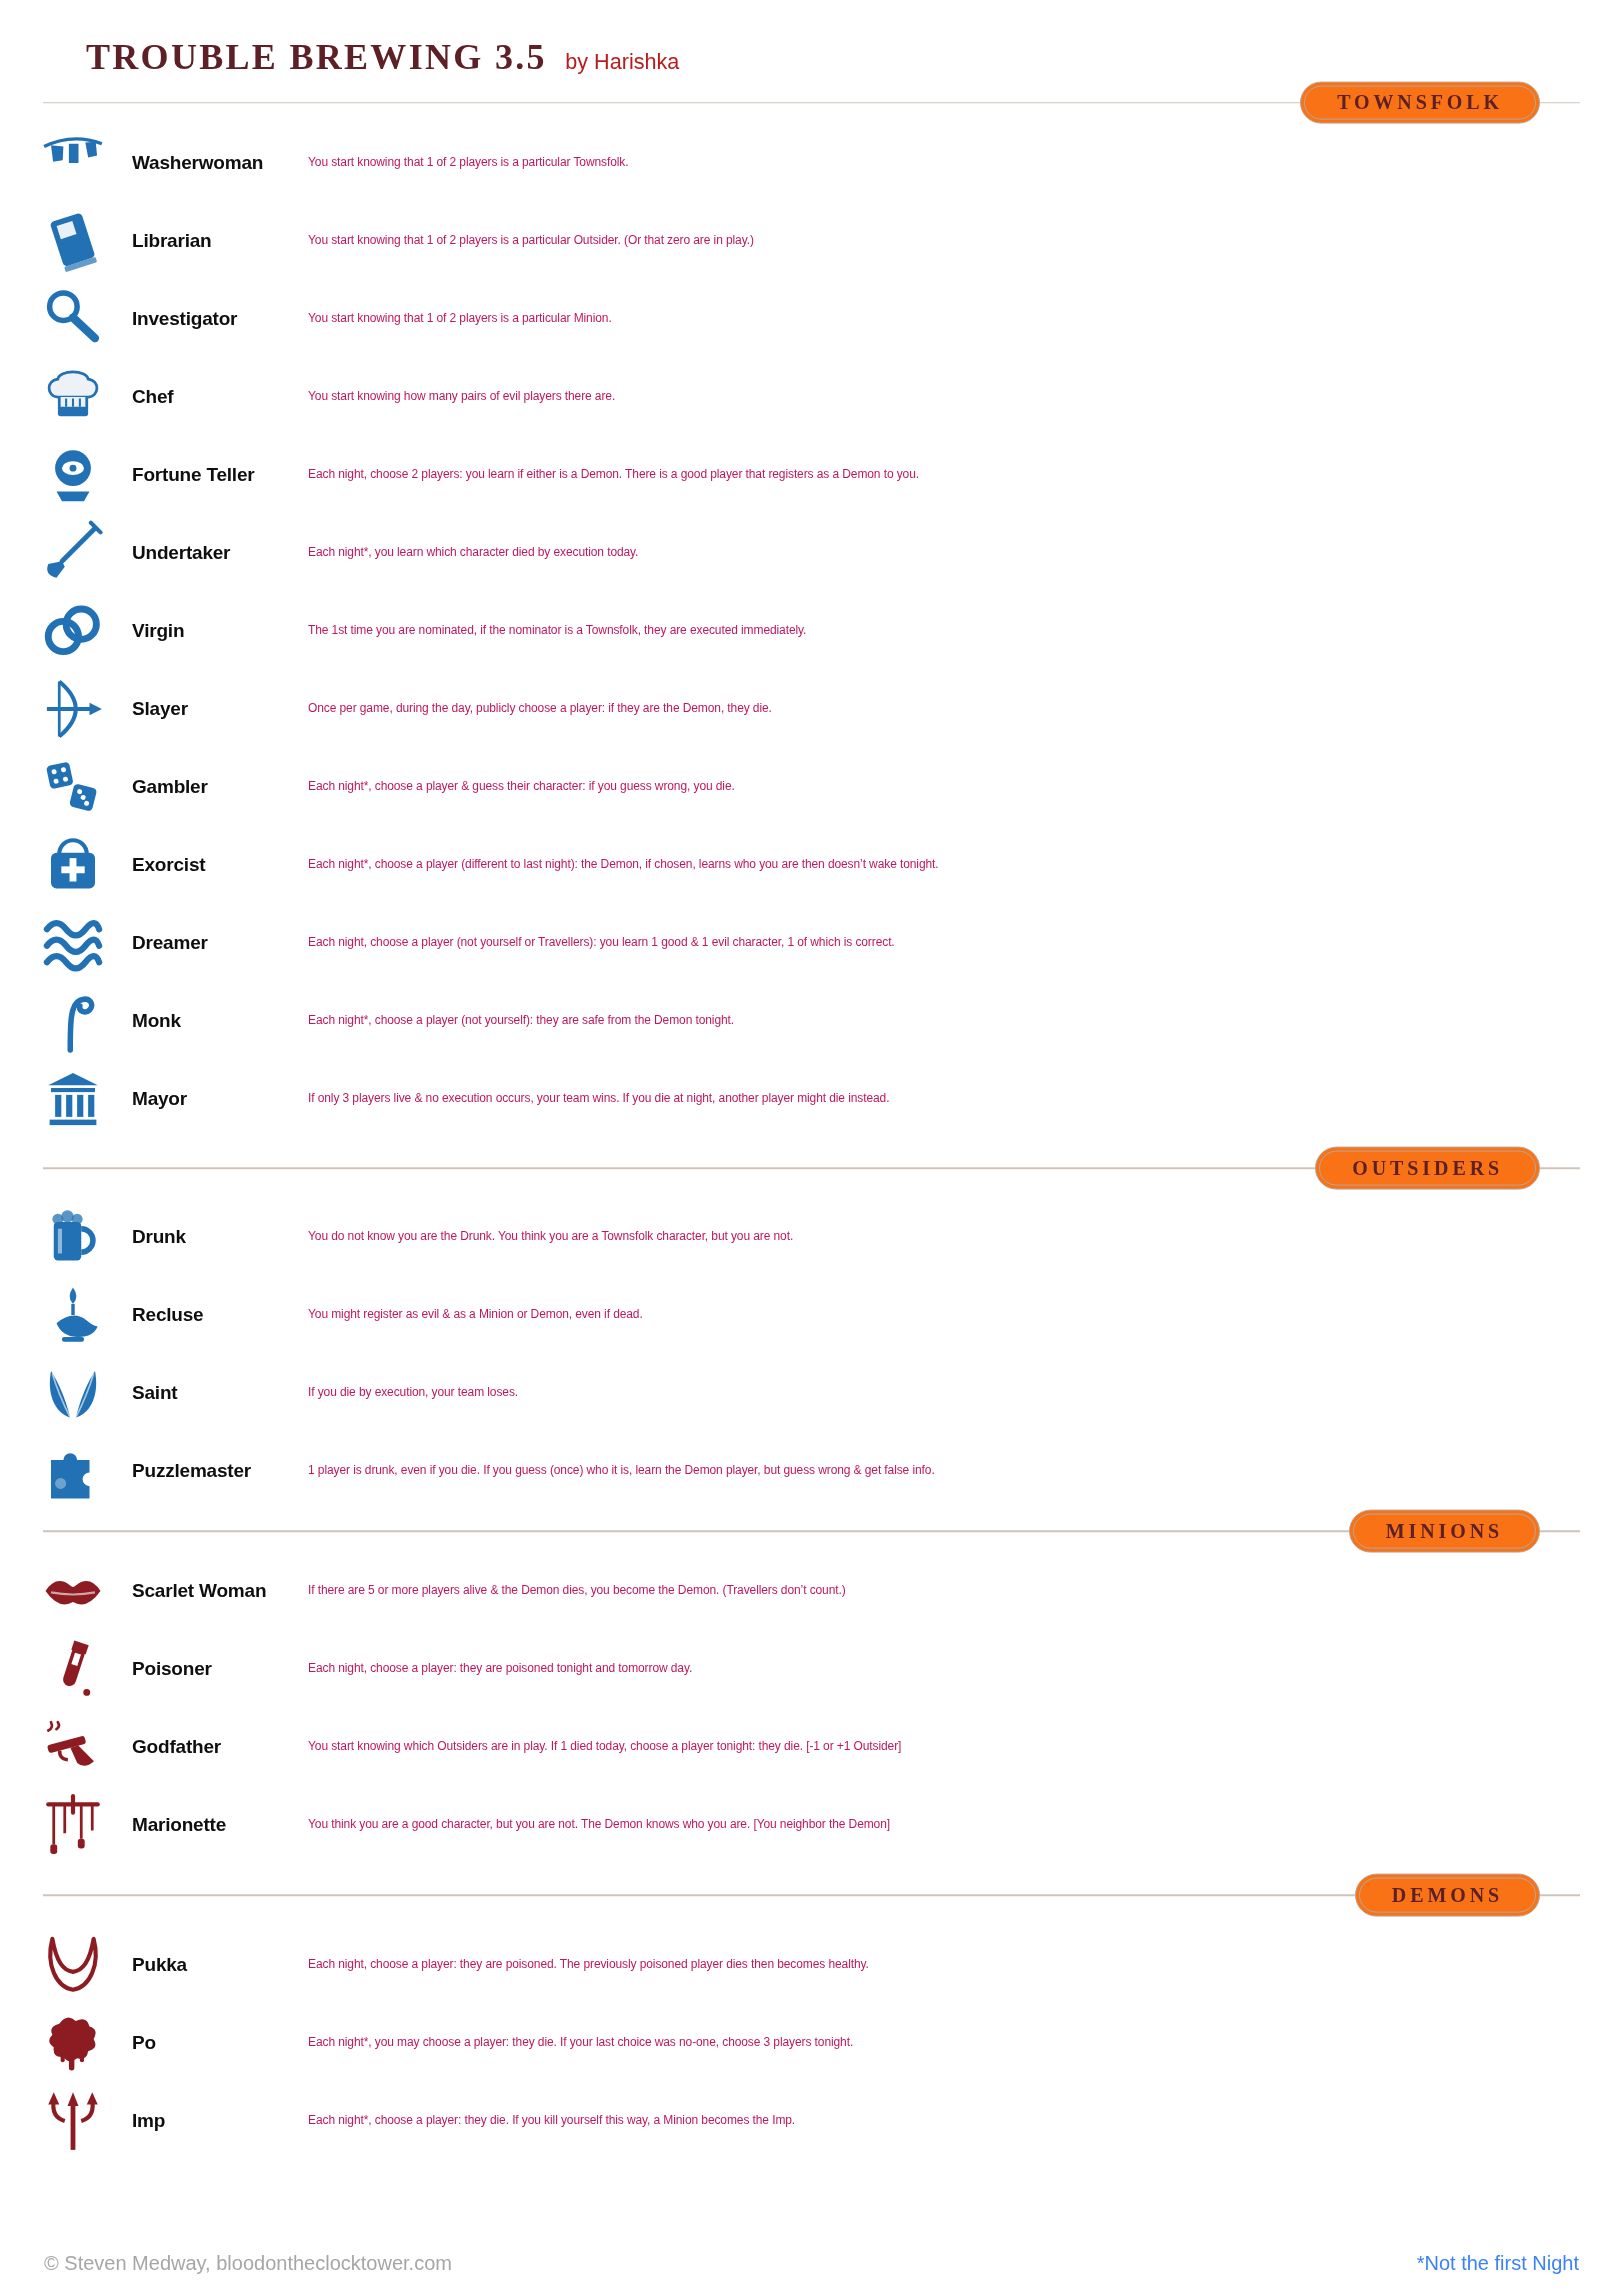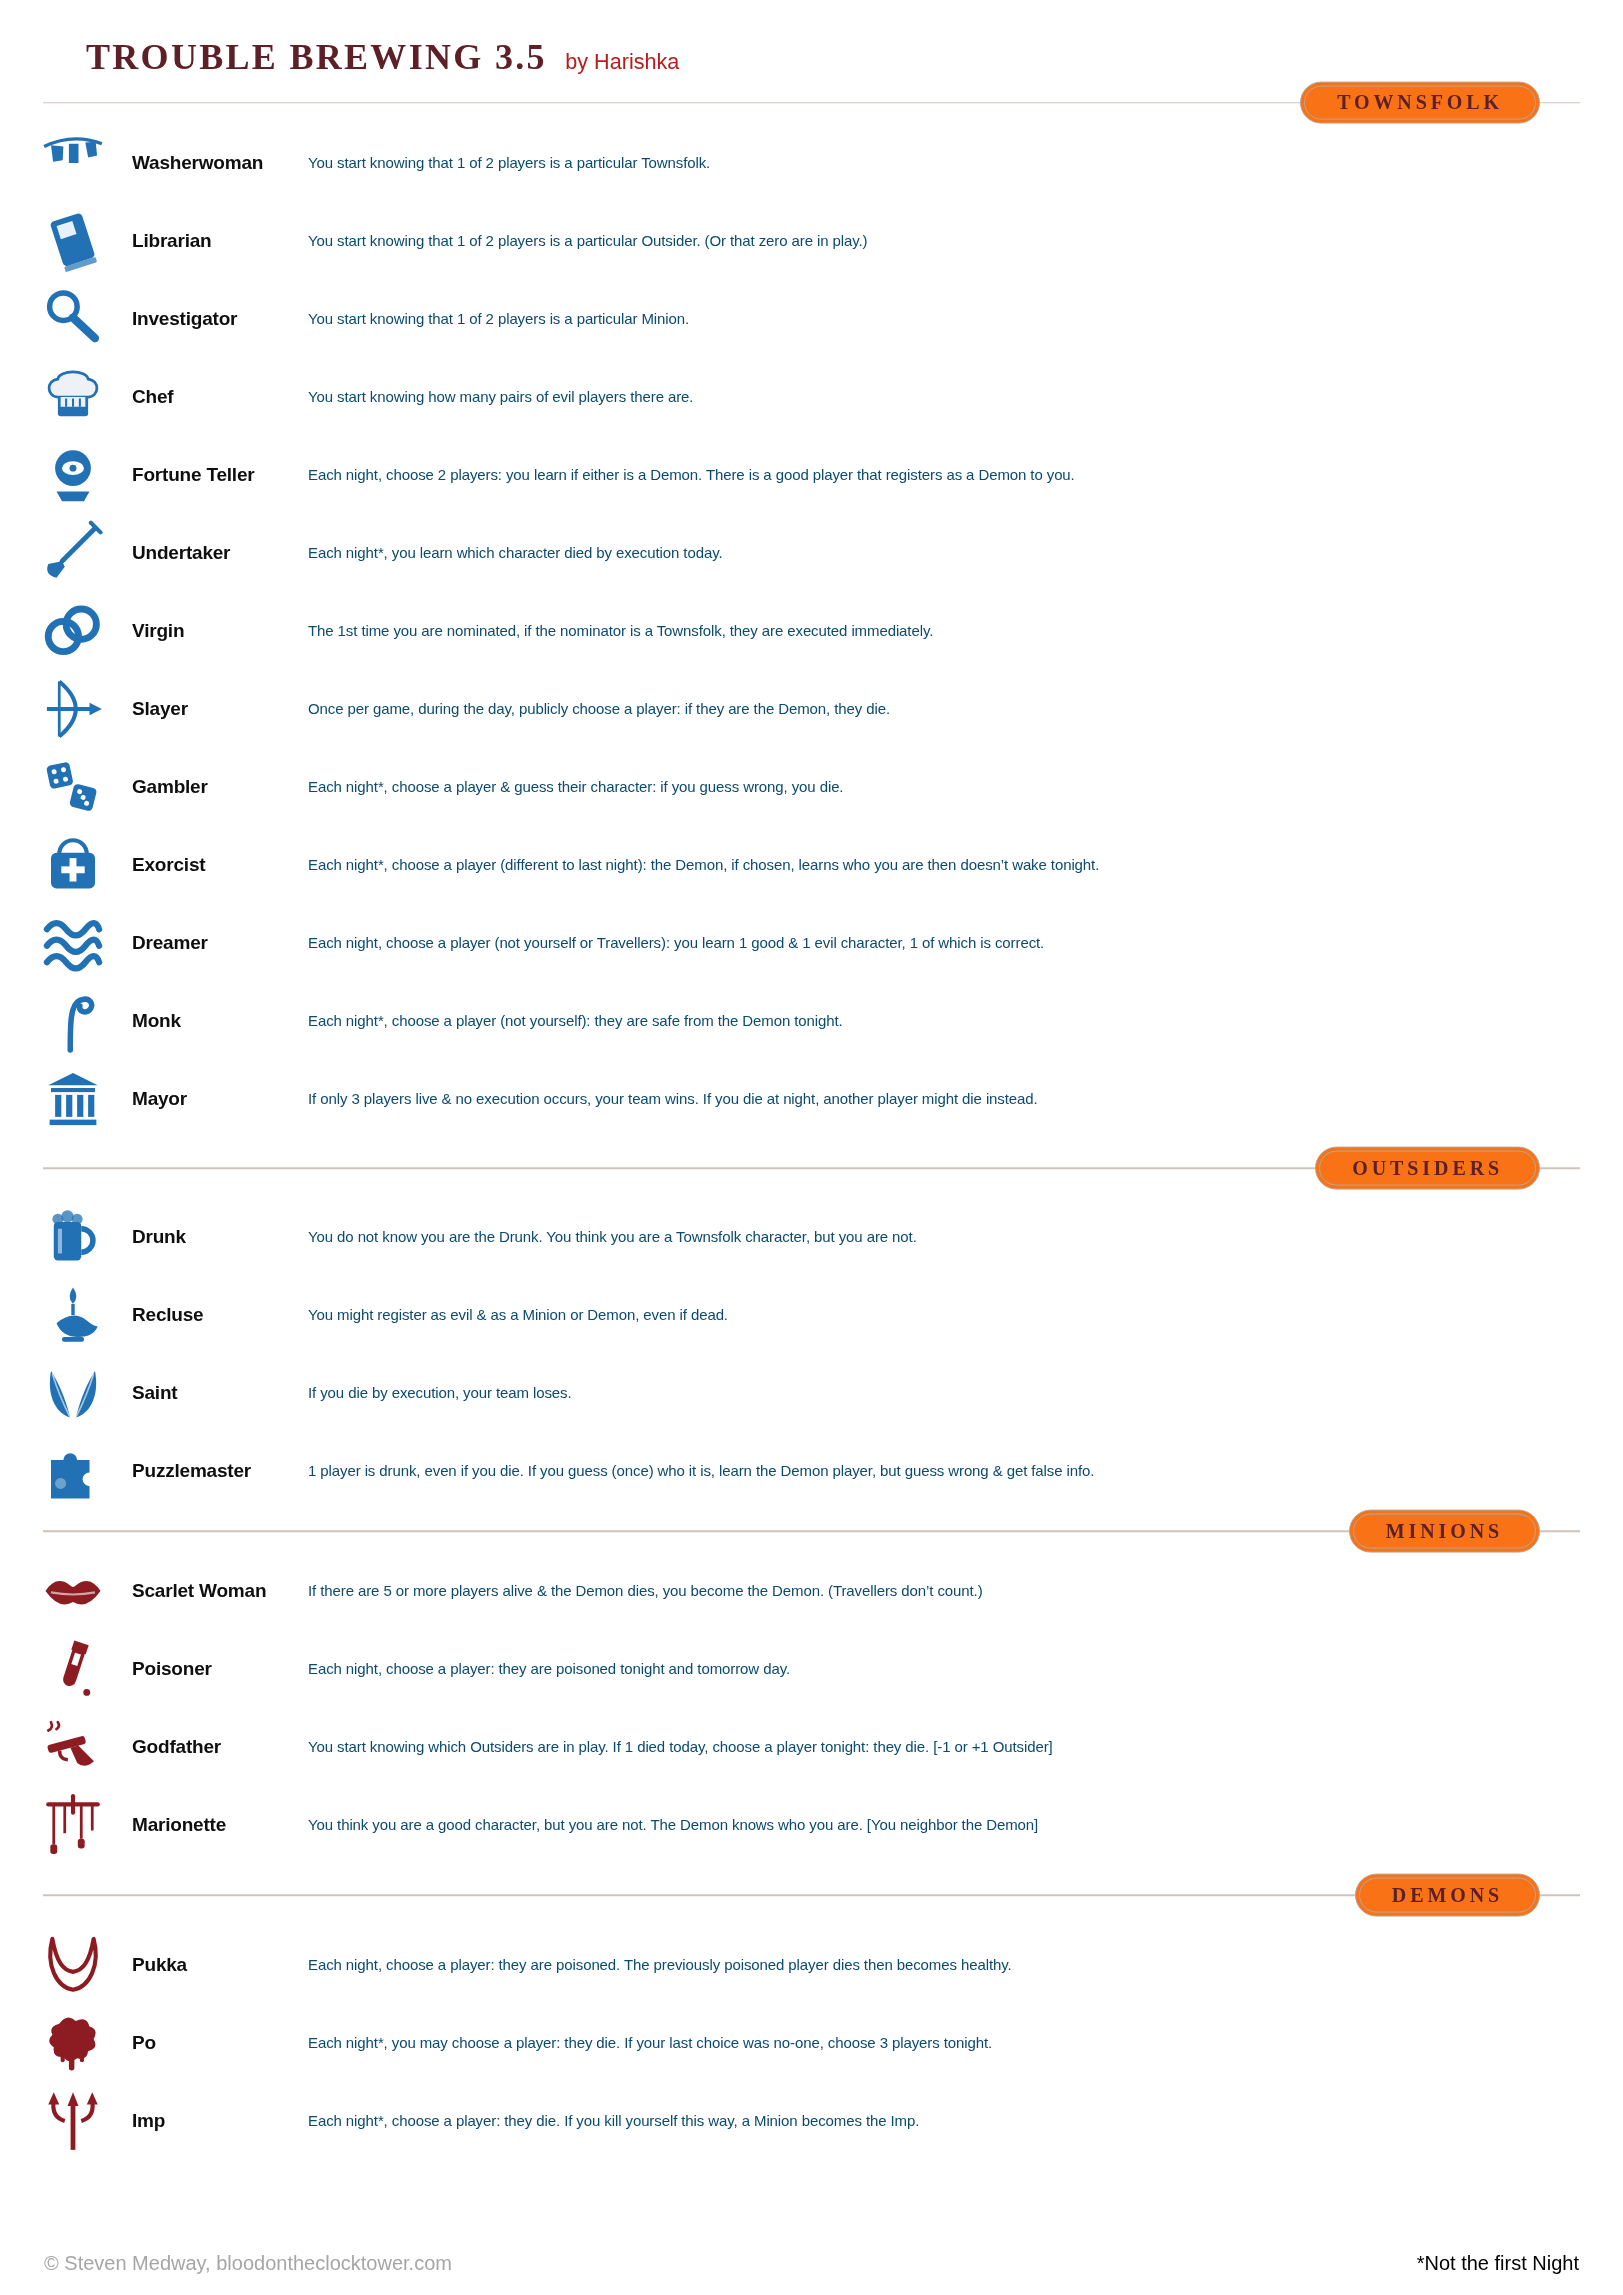--- a/index.html
+++ b/index.html
@@ -60,31 +60,31 @@
     display:flex;align-items:center;justify-content:center;
   }
   .icon svg{width:66px;height:66px;}
   .name{
     flex:none;width:176px;margin-left:17px;
     font-size:19px;font-weight:bold;color:#0f0f0f;
     letter-spacing:-0.2px;
   }
   .ability{
     flex:1;
-    font-size:15px;color:#0c4a6e;
+    font-size:12px;color:#be185d;
     letter-spacing:-0.1px;line-height:1.15;
   }
   
   footer{
     position:absolute;left:44px;right:44px;bottom:20px;
     display:flex;justify-content:space-between;align-items:flex-end;
     font-size:20px;
   }
   .copyright{color:#a6a6a6;}
-  .note{color:#000000;margin-top:19px;}
+  .note{color:#3b82f6;margin-top:19px;}
 </style>
 </head>
 <body>
 
 <div class="page">
   <header>
     <h1 class="title">TROUBLE BREWING 3.5</h1>
     <span class="author">by Harishka</span>
   </header>
 

